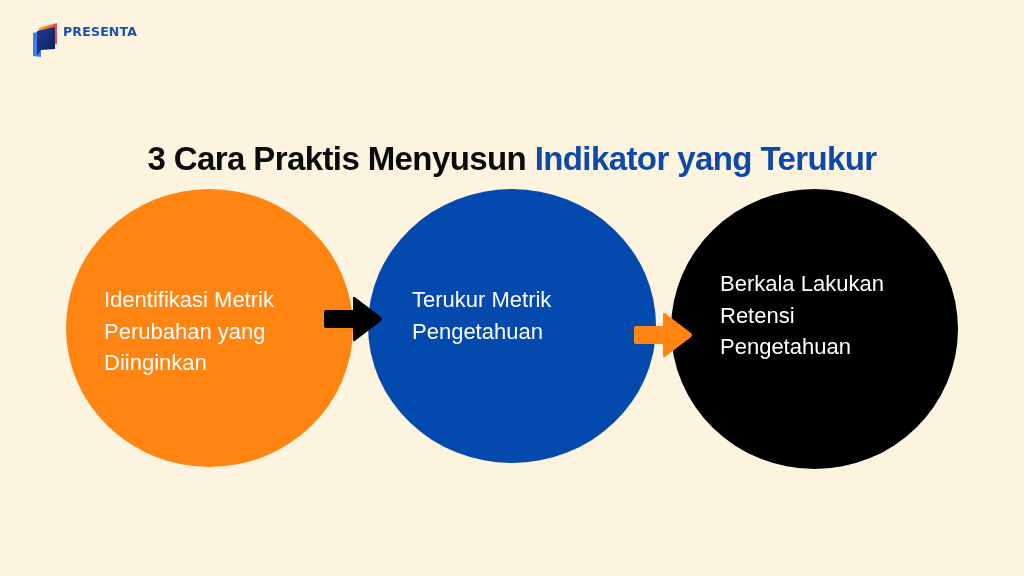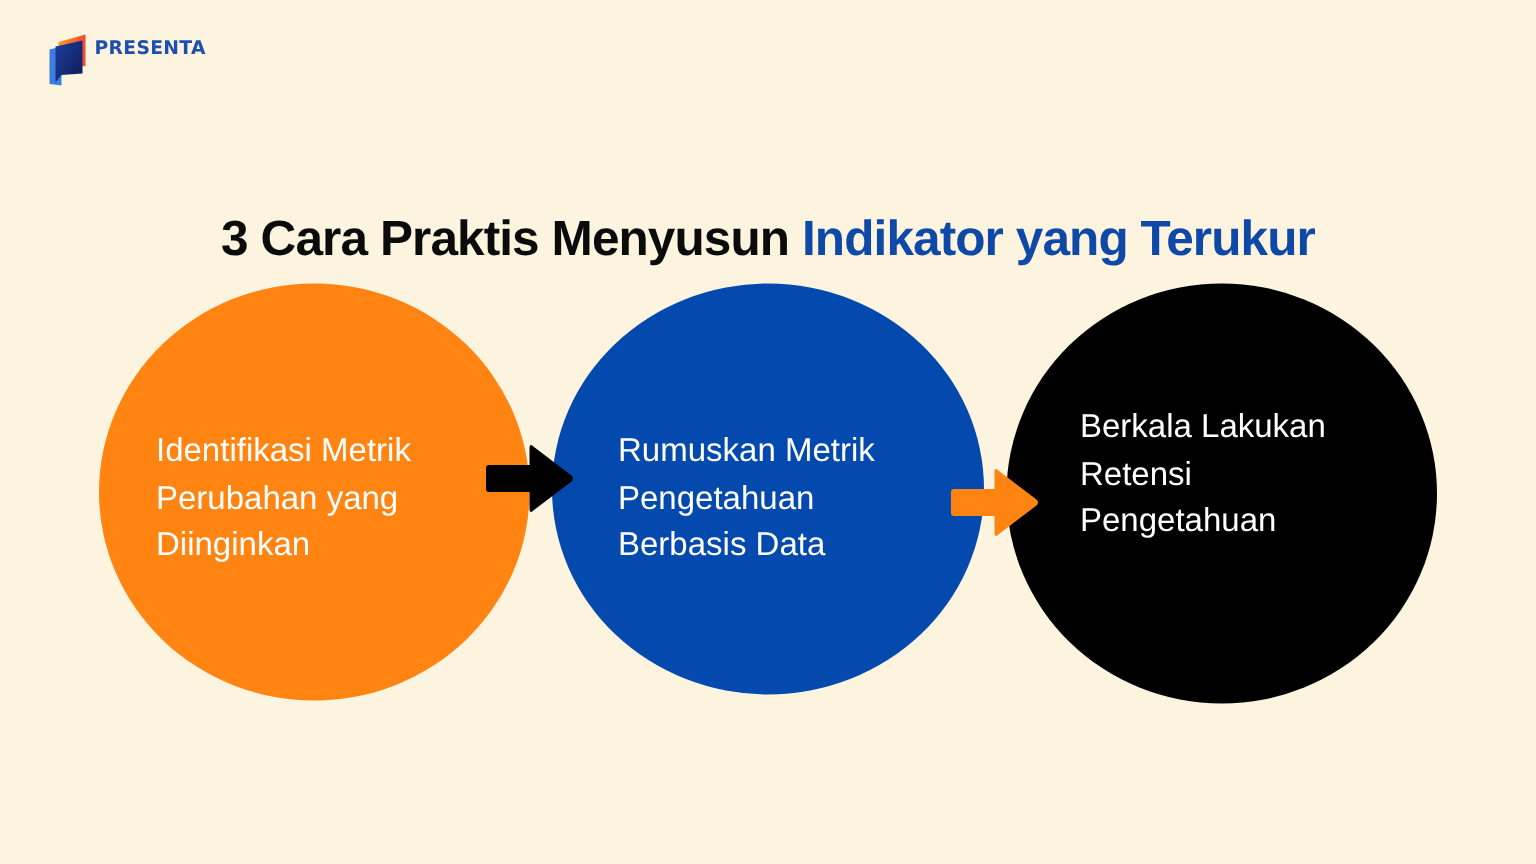--- a/index.html
+++ b/index.html
@@ -108,23 +108,22 @@
 <div class="circle c2"></div>
 <div class="circle c3"></div>
 
 <div class="step-text t1">
   <div>Identifikasi Metrik</div>
   <div>Perubahan yang</div>
   <div>Diinginkan</div>
 </div>
 
 <div class="step-text t2">
-  <div>Rumuskan Metrik</div>
+  <div>Terukur Metrik</div>
   <div>Pengetahuan</div>
-  <div>Berbasis Data</div>
 </div>
 
 <div class="step-text t3">
   <div>Berkala Lakukan</div>
   <div>Retensi</div>
   <div>Pengetahuan</div>
 </div>
 
 <div class="arrow a1">
   <svg width="62" height="54" viewBox="0 0 62 54">

